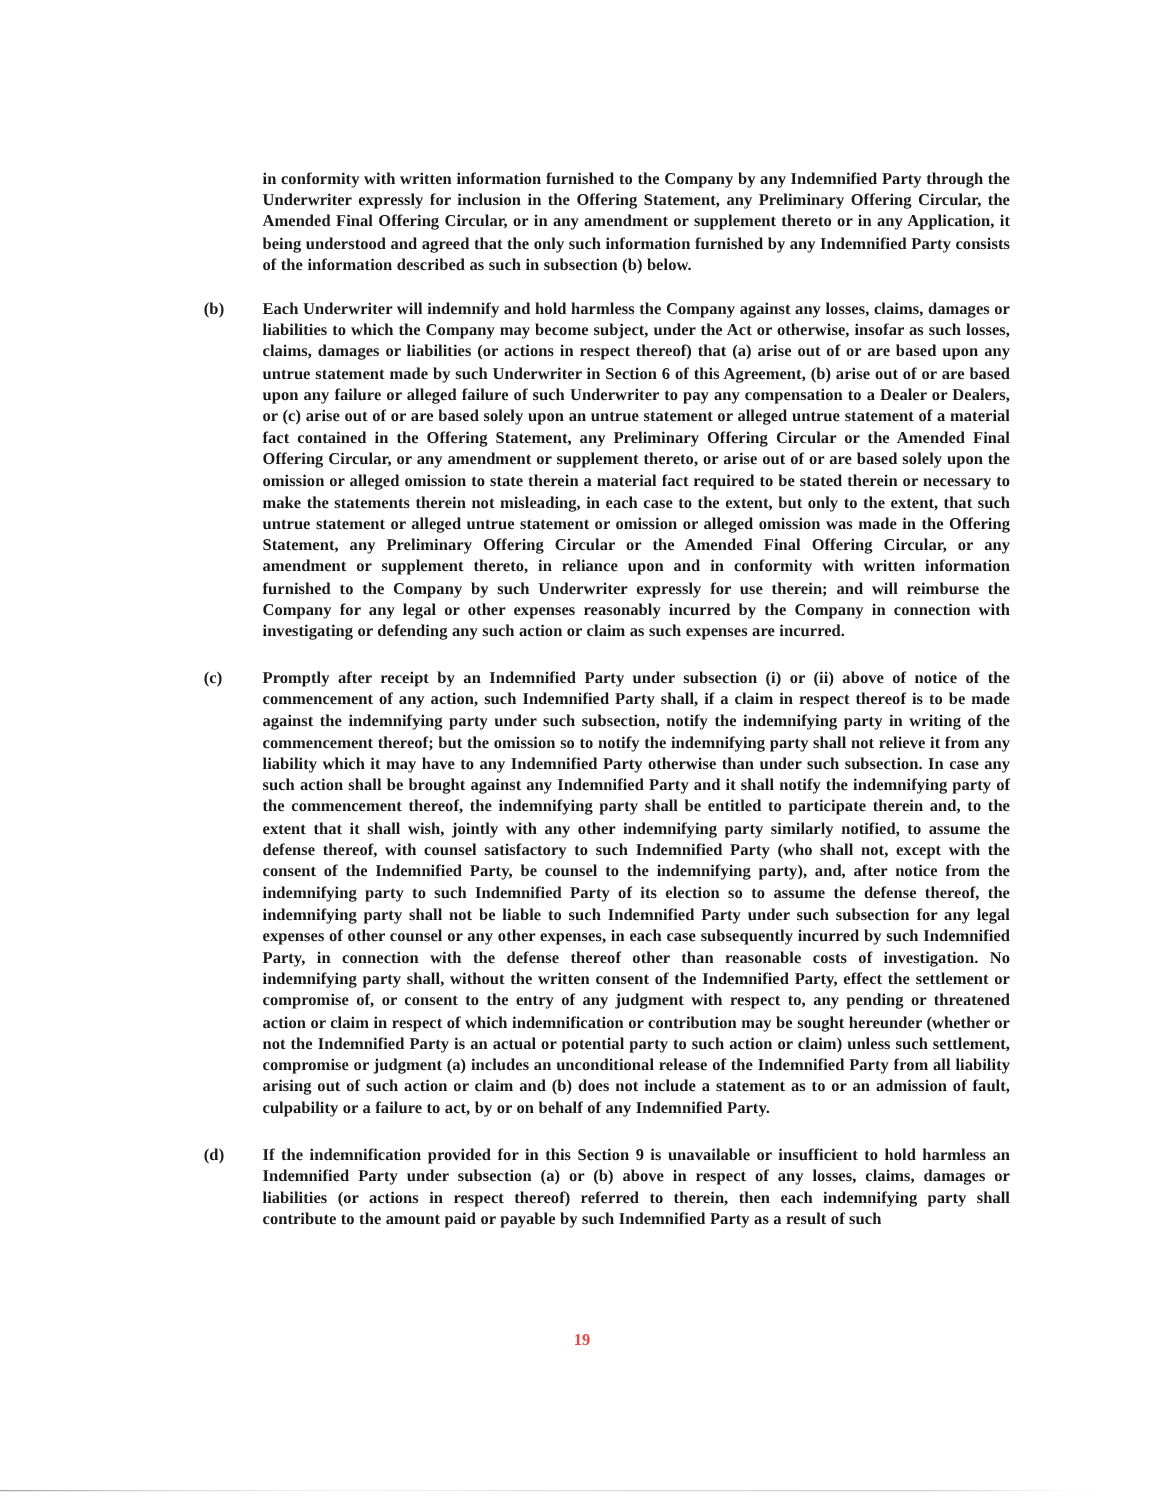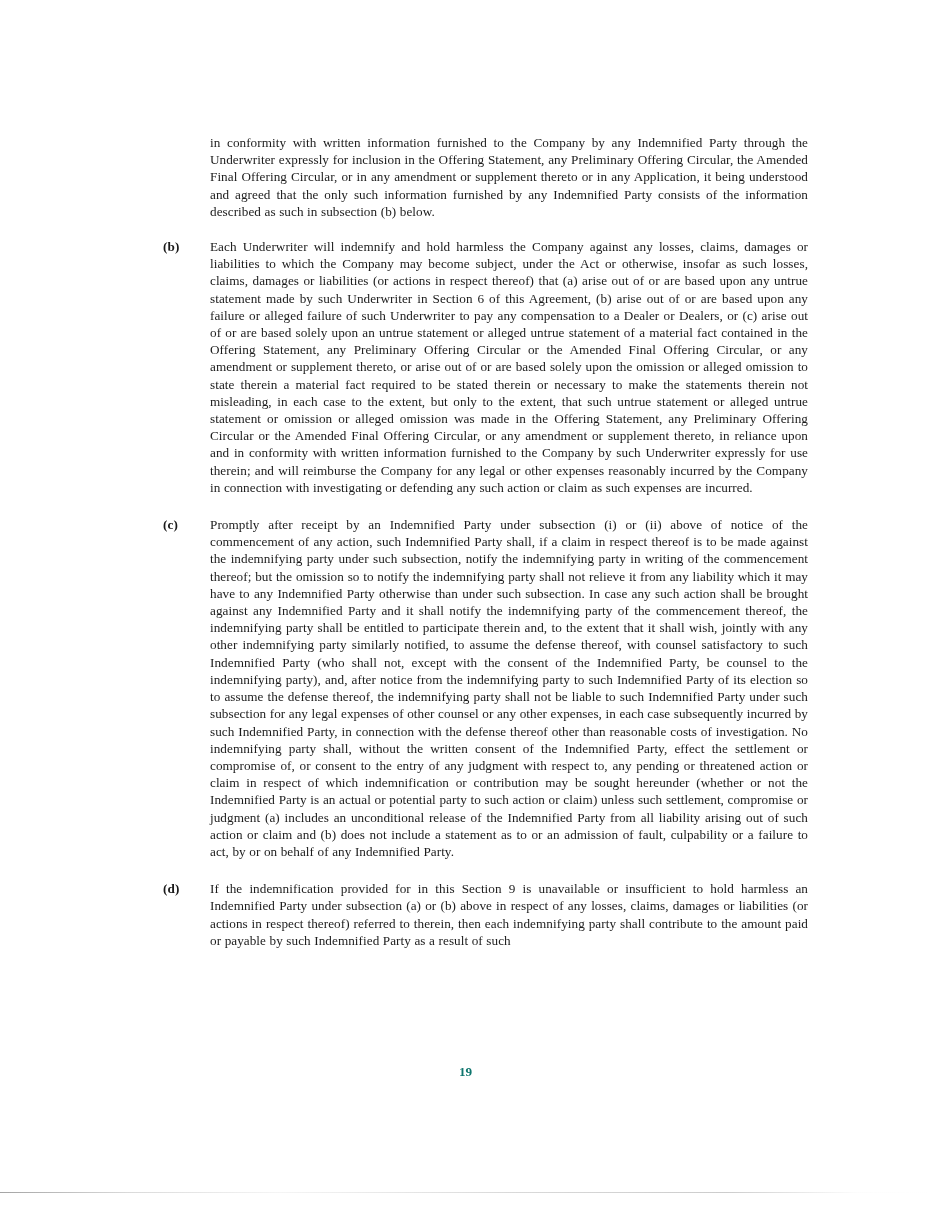--- a/index.html
+++ b/index.html
@@ -79,37 +79,37 @@
 
   .body-text {
     font-size: 13.2px;
     line-height: 17.2px;
     text-align: justify;
     text-justify: inter-word;
     word-spacing: 0.2px;
     letter-spacing: 0.05px;
     color: #1b1b1b;
     
-    font-weight: 400;
+    font-weight: 700;
     text-rendering: optimizeLegibility;
   }
 
   .gap-b { margin-bottom: 20px; }
   .gap-c { margin-bottom: 20px; }
 
   .page-number {
     position: absolute;
     left: 0;
     top: 1064px;
     width: 931px;
     text-align: center;
     font-size: 13.2px;
     line-height: 16px;
     font-weight: 600;
-    color: #0f766e;
+    color: #ef4444;
   }
 </style>
 </head>
 <body>
 
 <div class="page">
 
   <div class="content">
 
     <div class="para para-lead">

